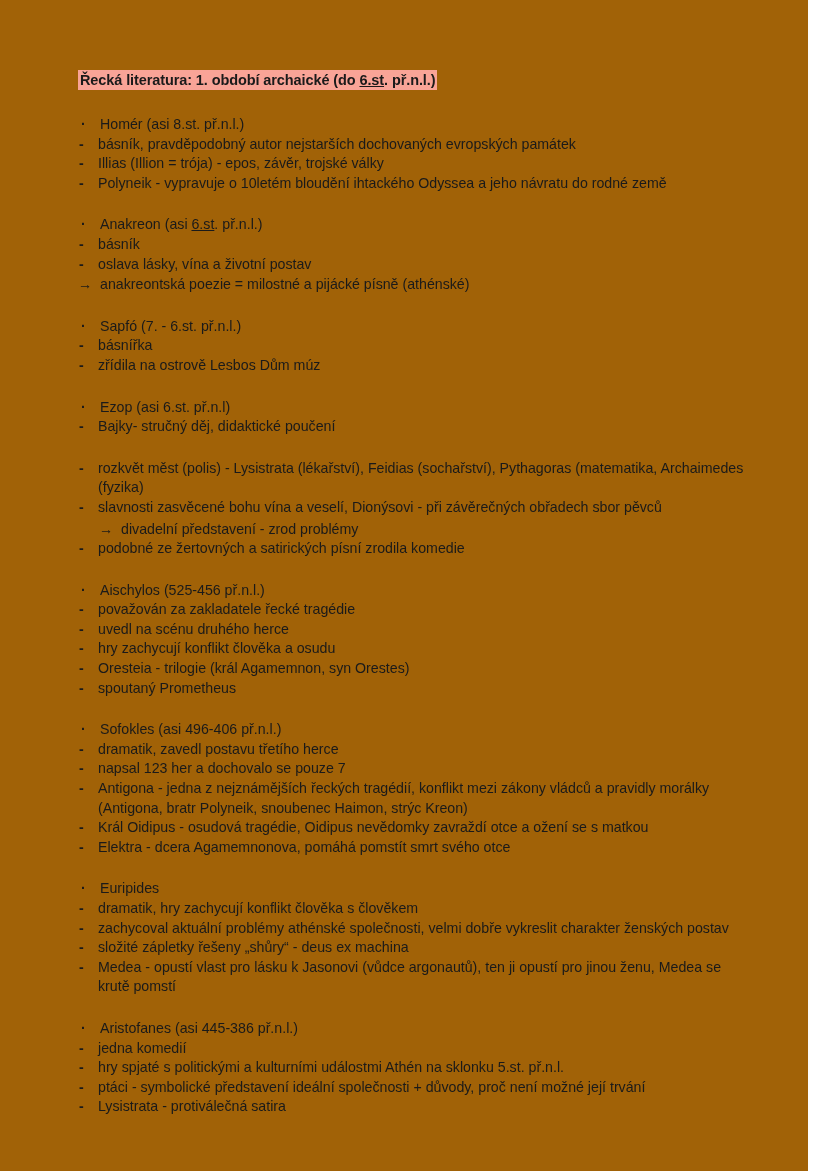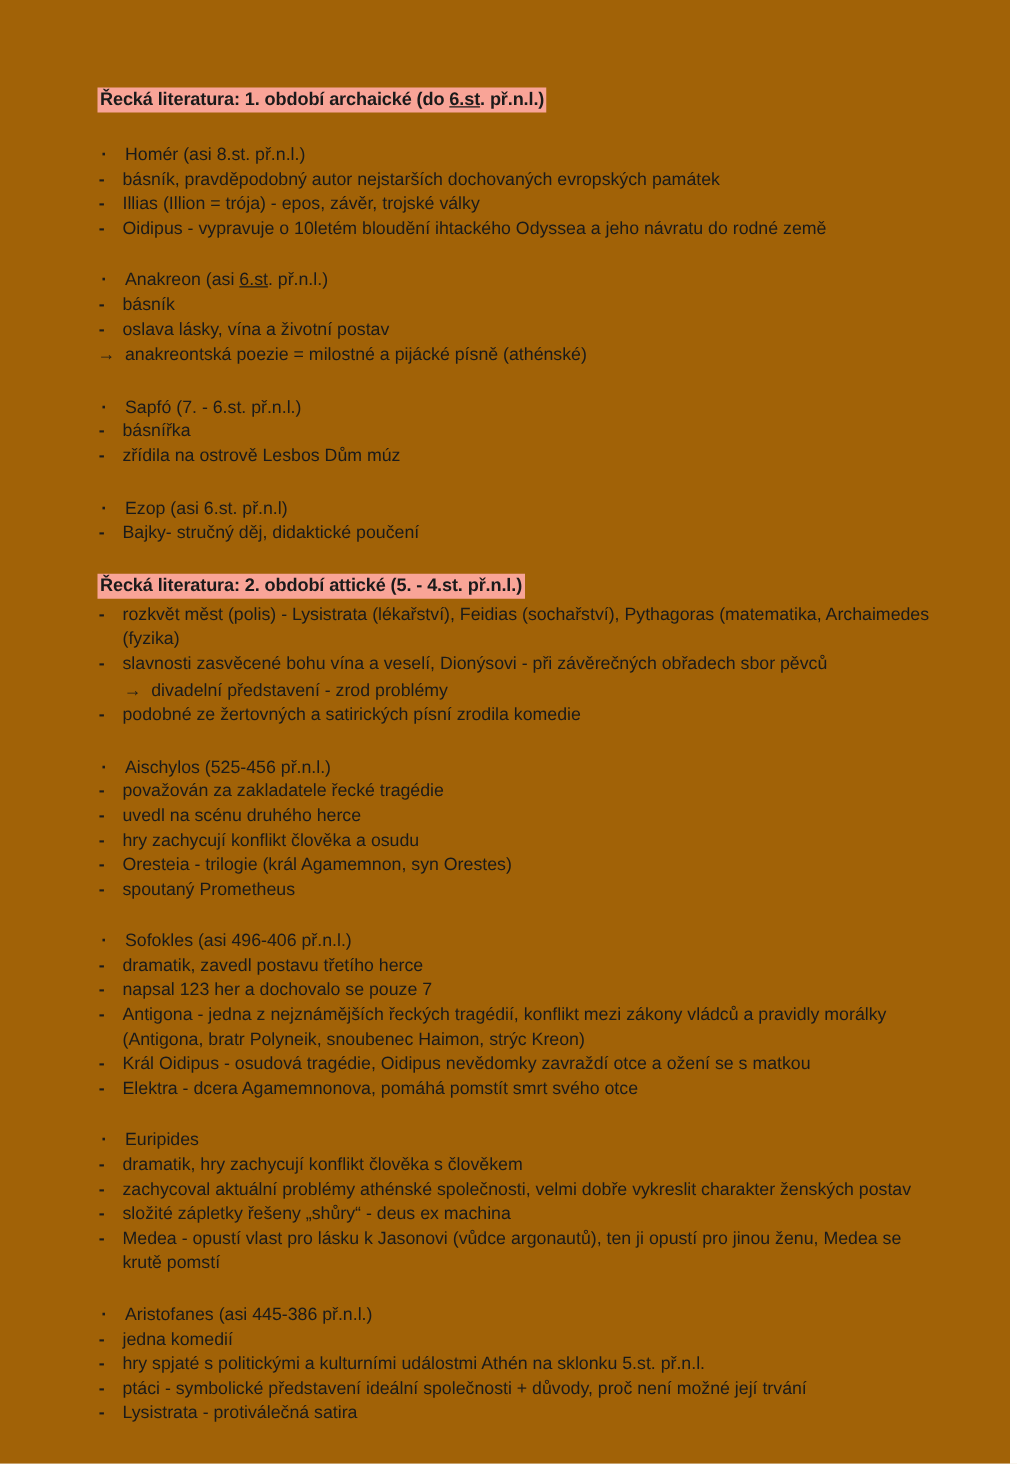--- a/index.html
+++ b/index.html
@@ -94,21 +94,21 @@
         <div class="line">
           <span class="marker dash">-</span>
           <span class="txt">básník, pravděpodobný autor nejstarších dochovaných evropských památek</span>
         </div>
         <div class="line">
           <span class="marker dash">-</span>
           <span class="txt"><b>Illias</b> (Illion = trója) - epos, závěr, trojské války</span>
         </div>
         <div class="line">
           <span class="marker dash">-</span>
-          <span class="txt"><b>Oidipus</b> - vypravuje o 10letém bloudění ihtackého Odyssea a jeho návratu do rodné země</span>
+          <span class="txt"><b>Polyneik</b> - vypravuje o 10letém bloudění ihtackého Odyssea a jeho návratu do rodné země</span>
         </div>
       </div>
       <div class="block">
         <div class="line">
           <span class="marker dot">·</span>
           <span class="txt"><b>Anakreon</b> (asi <u class="ul">6.st</u>. př.n.l.)</span>
         </div>
         <div class="line">
           <span class="marker dash">-</span>
           <span class="txt">básník</span>
@@ -139,21 +139,20 @@
       <div class="block">
         <div class="line">
           <span class="marker dot">·</span>
           <span class="txt"><b>Ezop</b> (asi 6.st. př.n.l)</span>
         </div>
         <div class="line">
           <span class="marker dash">-</span>
           <span class="txt">Bajky- stručný děj, didaktické poučení</span>
         </div>
       </div>
-      <div class="heading heading-2"><span class="hl">Řecká literatura: 2. období attické (5. - 4.st. př.n.l.)</span></div>
       <div class="block">
         <div class="line">
           <span class="marker dash">-</span>
           <span class="txt">rozkvět měst (polis) - <b>Lysistrata</b> (lékařství), <b>Feidias</b> (sochařství), <b>Pythagoras</b> (matematika, <b>Archaimedes</b> (fyzika)</span>
         </div>
         <div class="line">
           <span class="marker dash">-</span>
           <span class="txt">slavnosti zasvěcené bohu vína a veselí, Dionýsovi - při závěrečných obřadech sbor pěvců</span>
         </div>
         <div class="line arrow-indent">

